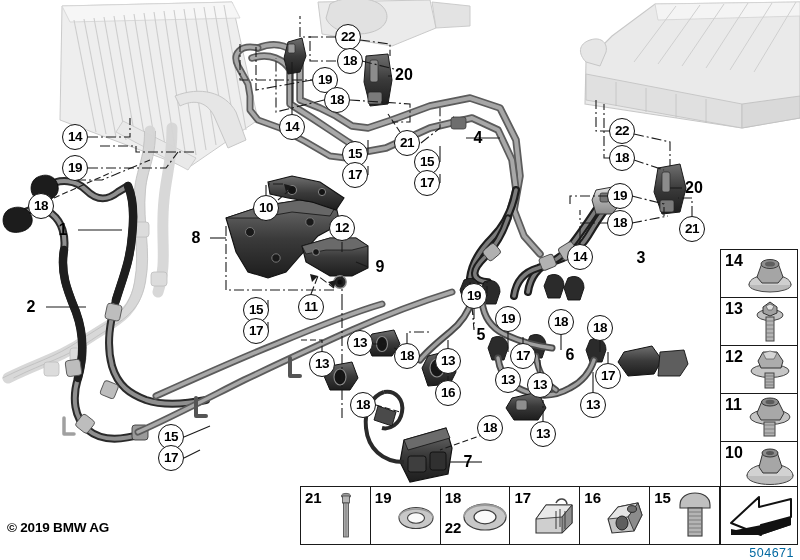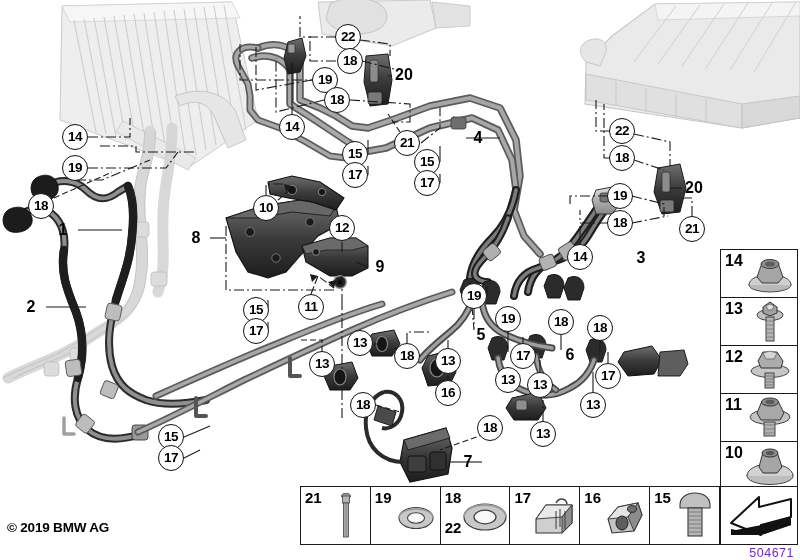--- a/index.html
+++ b/index.html
@@ -96,21 +96,21 @@
   #legend-arrow{
     position:absolute;left:720px;top:486px;
     width:78px;height:59px;
     border:1.4px solid #1a1a1a;
     box-sizing:border-box;
     background:#fff;z-index:50;
   }
 
   #diagram-id{
     position:absolute;right:6px;top:546px;
-    font-size:12.5px;color:#6d28d9;
+    font-size:12.5px;color:#0369a1;
     letter-spacing:0.5px;
     z-index:50;
   }
   #copyright{
     position:absolute;left:7px;top:520px;
     font-size:13.5px;font-weight:bold;
     letter-spacing:-0.2px;
     z-index:50;
   }
 </style>

